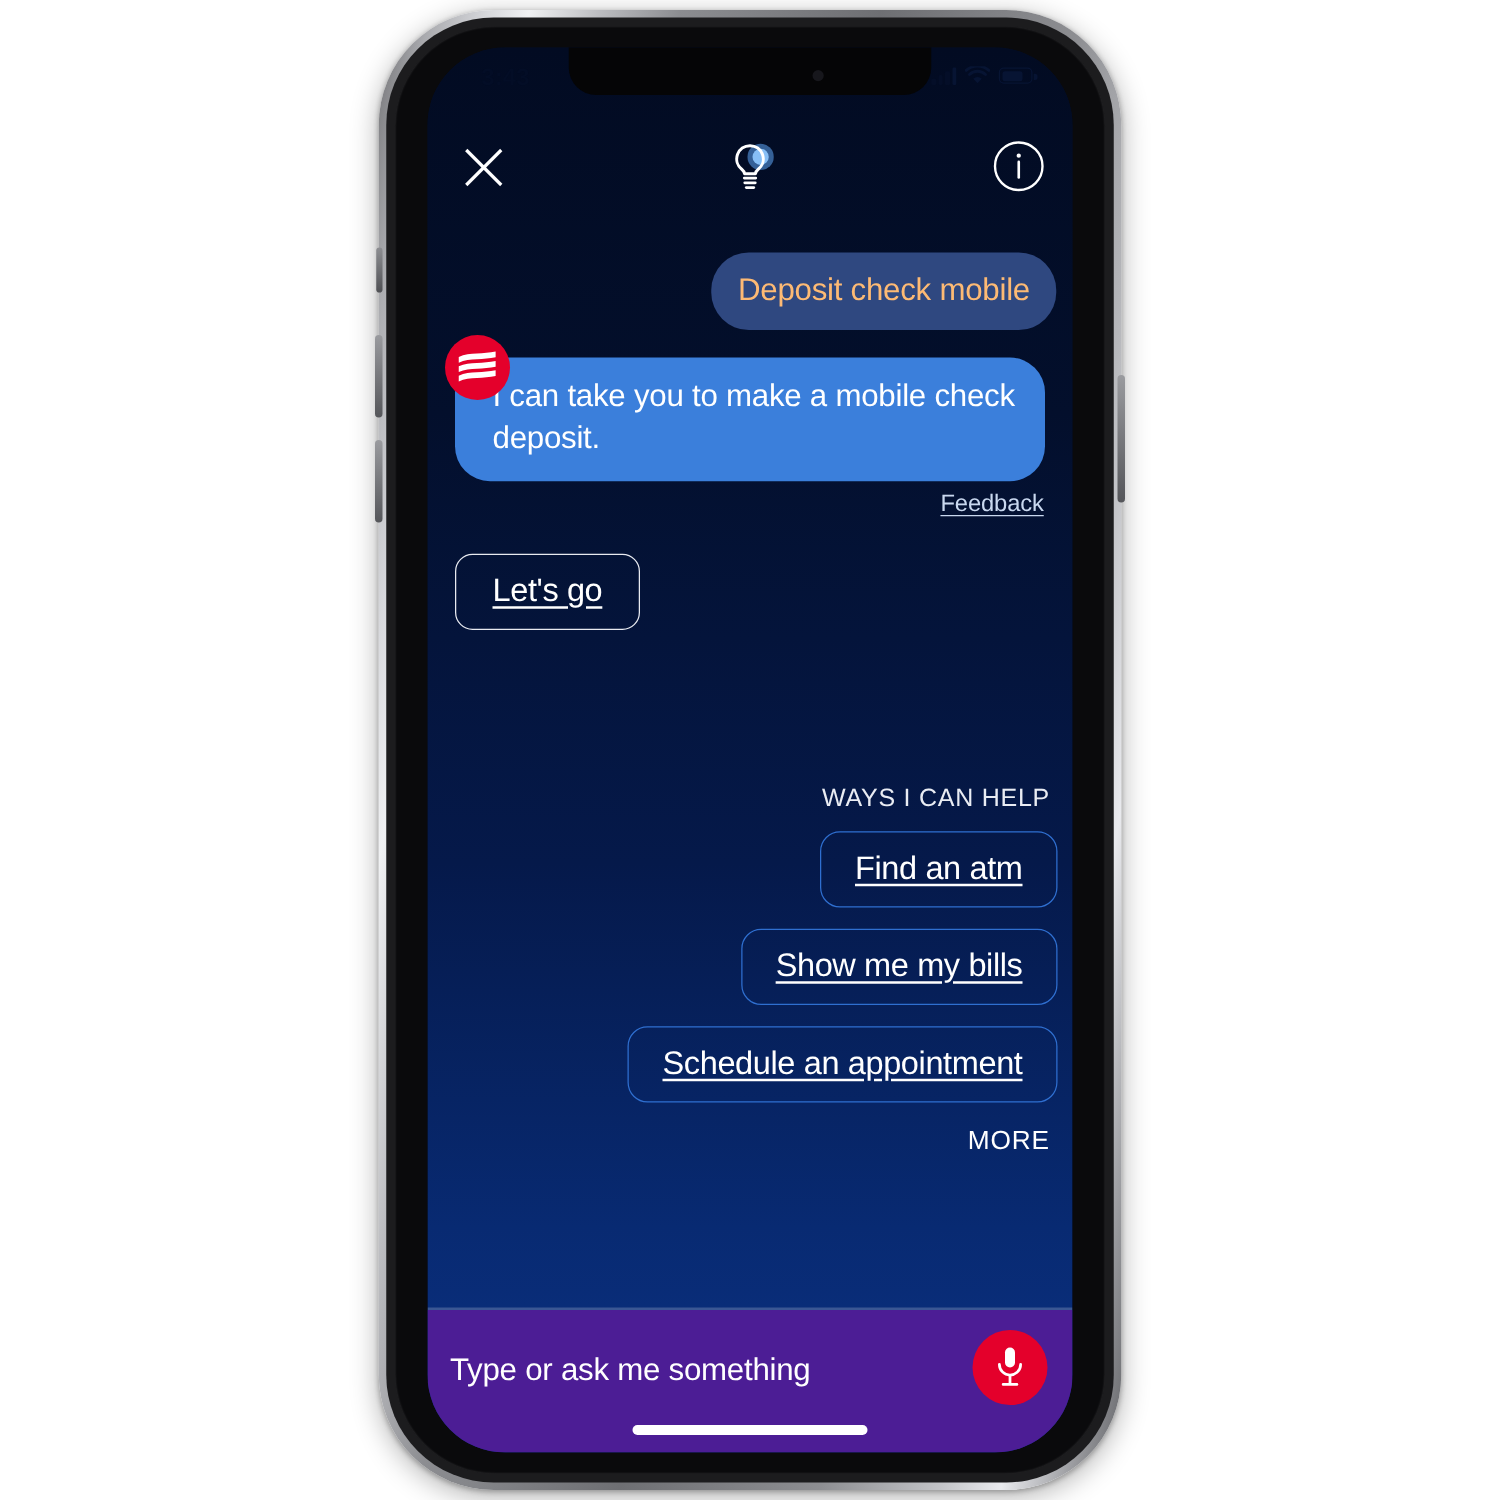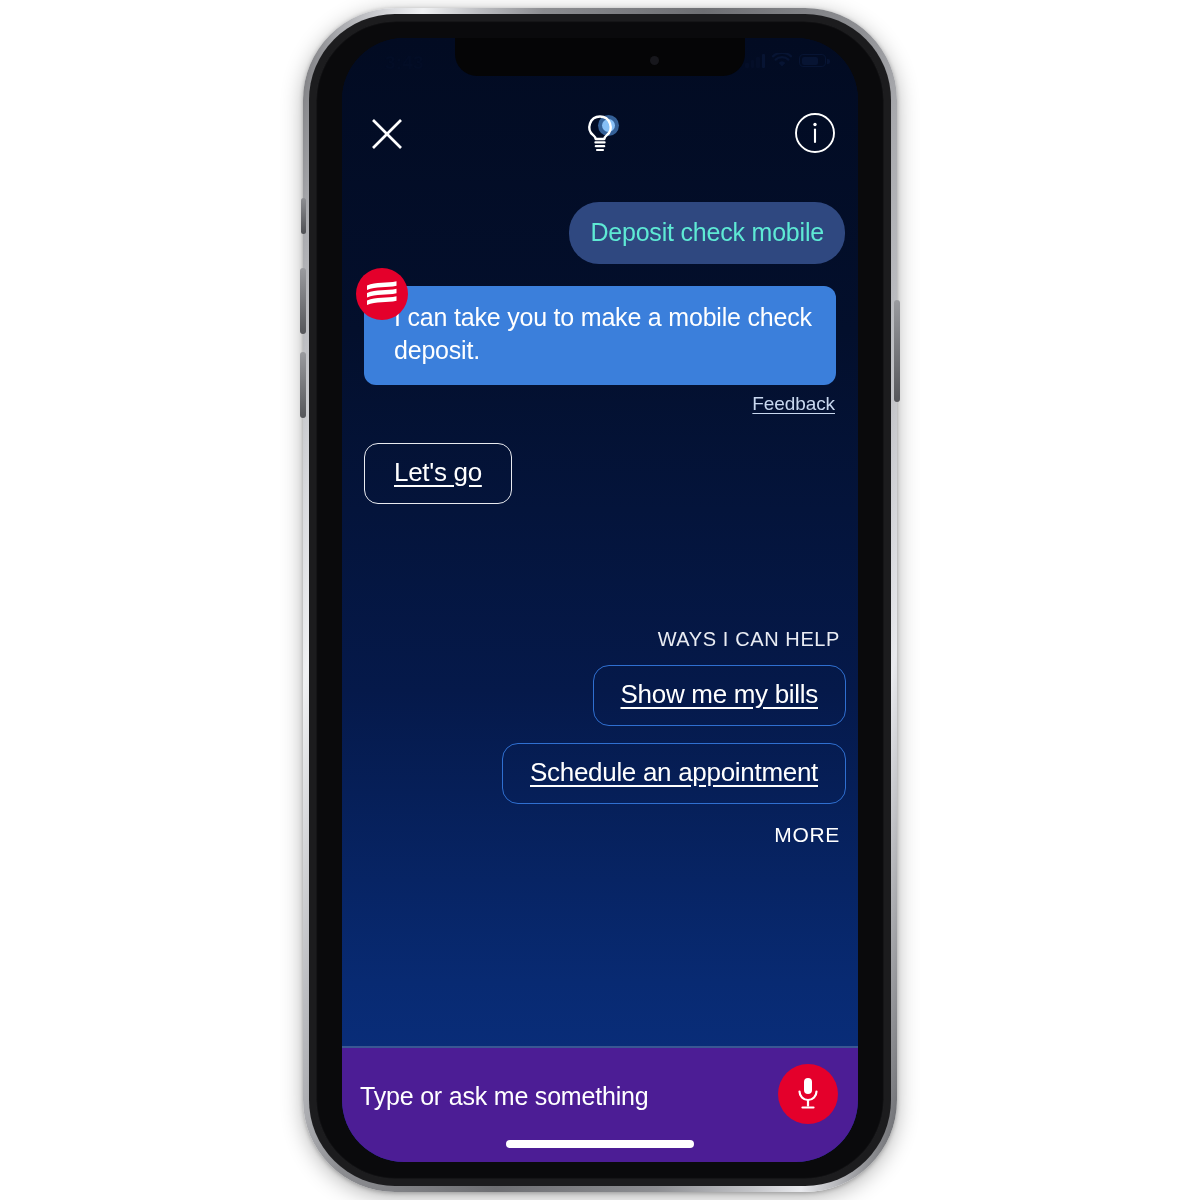--- a/index.html
+++ b/index.html
@@ -206,21 +206,21 @@
     left: 0; top: 134px;
     width: 100%;
     height: 875px;
     z-index: 10;
   }
 
   .bubble-user {
     position: absolute;
     right: 13px; top: 30px;
     background: #2f4880;
-    color: #5eead4;
+    color: #fdba74;
     border-radius: 30px;
     padding: 15px 21px 16px 21px;
     font-size: 25px;
     line-height: 1.25;
     letter-spacing: -0.2px;
     max-width: 370px;
   }
 
   .bot-block {
     position: absolute;
@@ -236,21 +236,21 @@
     z-index: 3;
   }
   .bot-avatar svg { position: absolute; left: 9px; top: 12px; }
 
   .bubble-bot {
     position: absolute;
     left: 22px; top: 0;
     width: 472px;
     background: #3b7fdb;
     color: #ffffff;
-    border-radius: 12px;
+    border-radius: 28px;
     padding: 15px 20px 18px 30px;
     font-size: 25px;
     line-height: 1.32;
     letter-spacing: -0.2px;
     z-index: 2;
   }
 
   .feedback-link {
     position: absolute;
     right: 23px; top: 107px;
@@ -455,20 +455,23 @@
         <div class="feedback-link">Feedback</div>
       </div>
 
       <button class="lets-go">
         <span>Let's go</span>
       </button>
 
       <div class="ways">
         <div class="ways-title">WAYS I CAN HELP</div>
 
+        <button class="chip">
+          <span>Find an atm</span>
+        </button>
 
         <button class="chip">
           <span>Show me my bills</span>
         </button>
 
         <button class="chip">
           <span>Schedule an appointment</span>
         </button>
 
         <div class="more-link">MORE</div>

